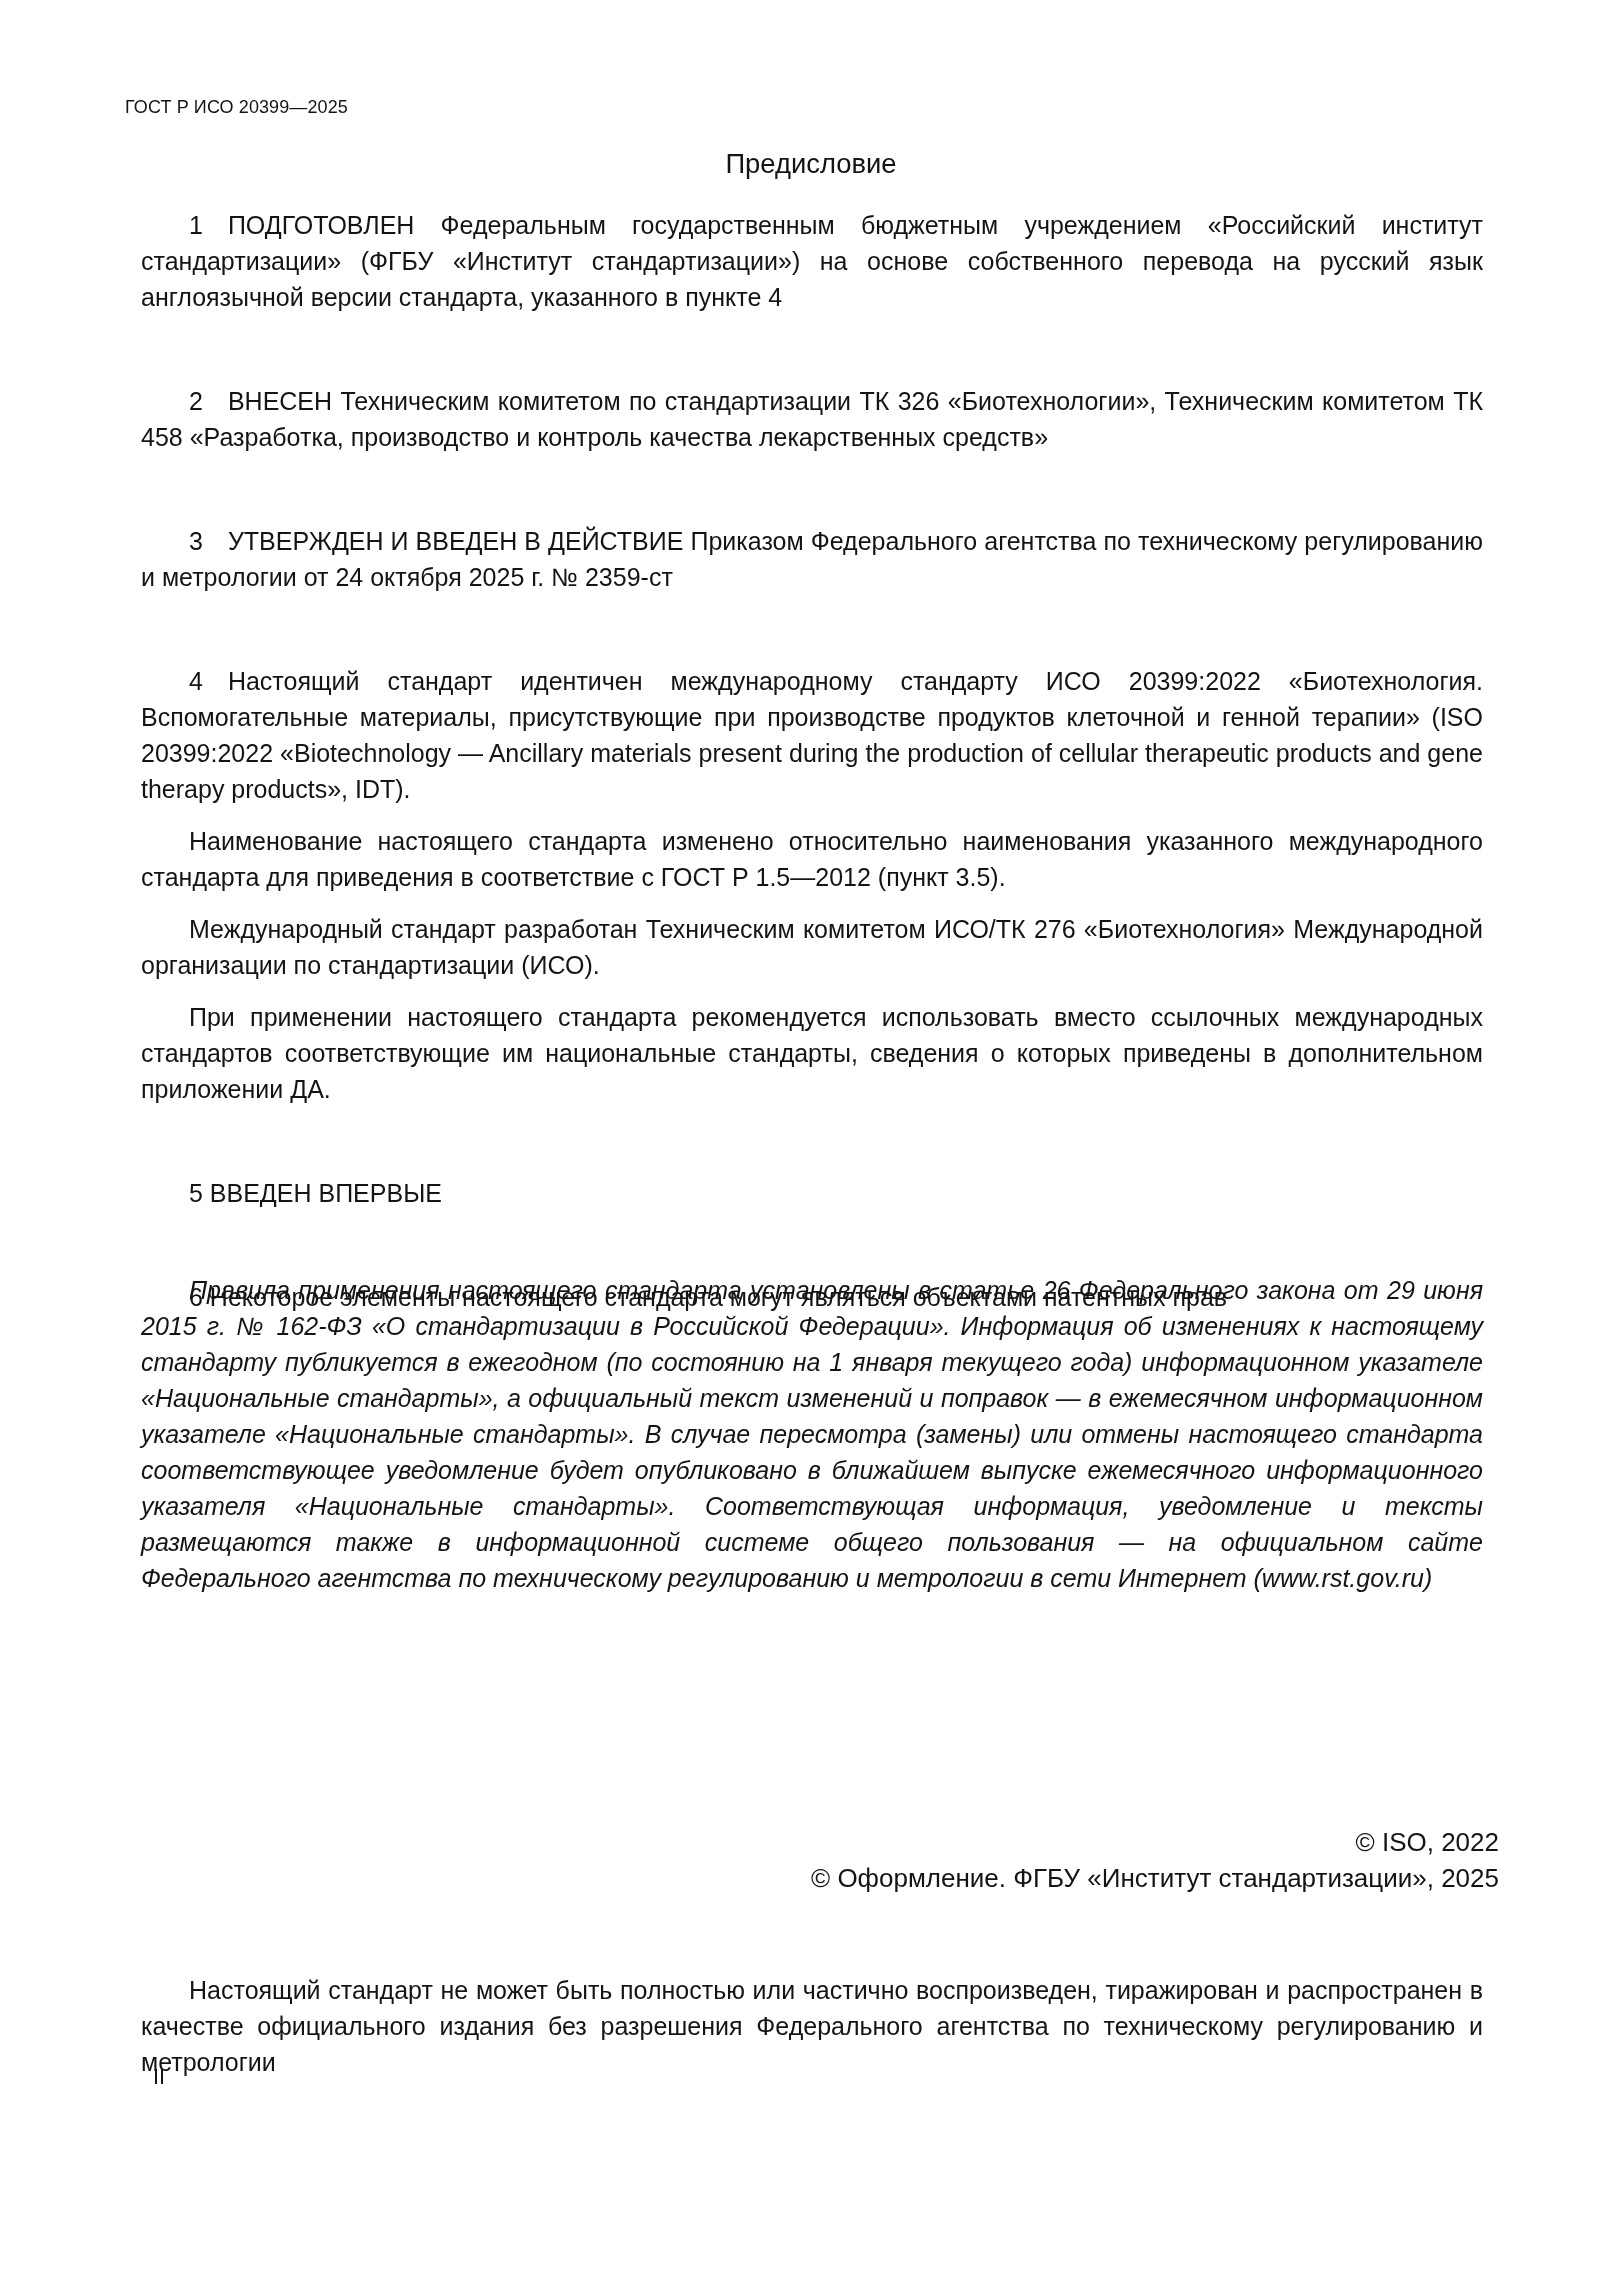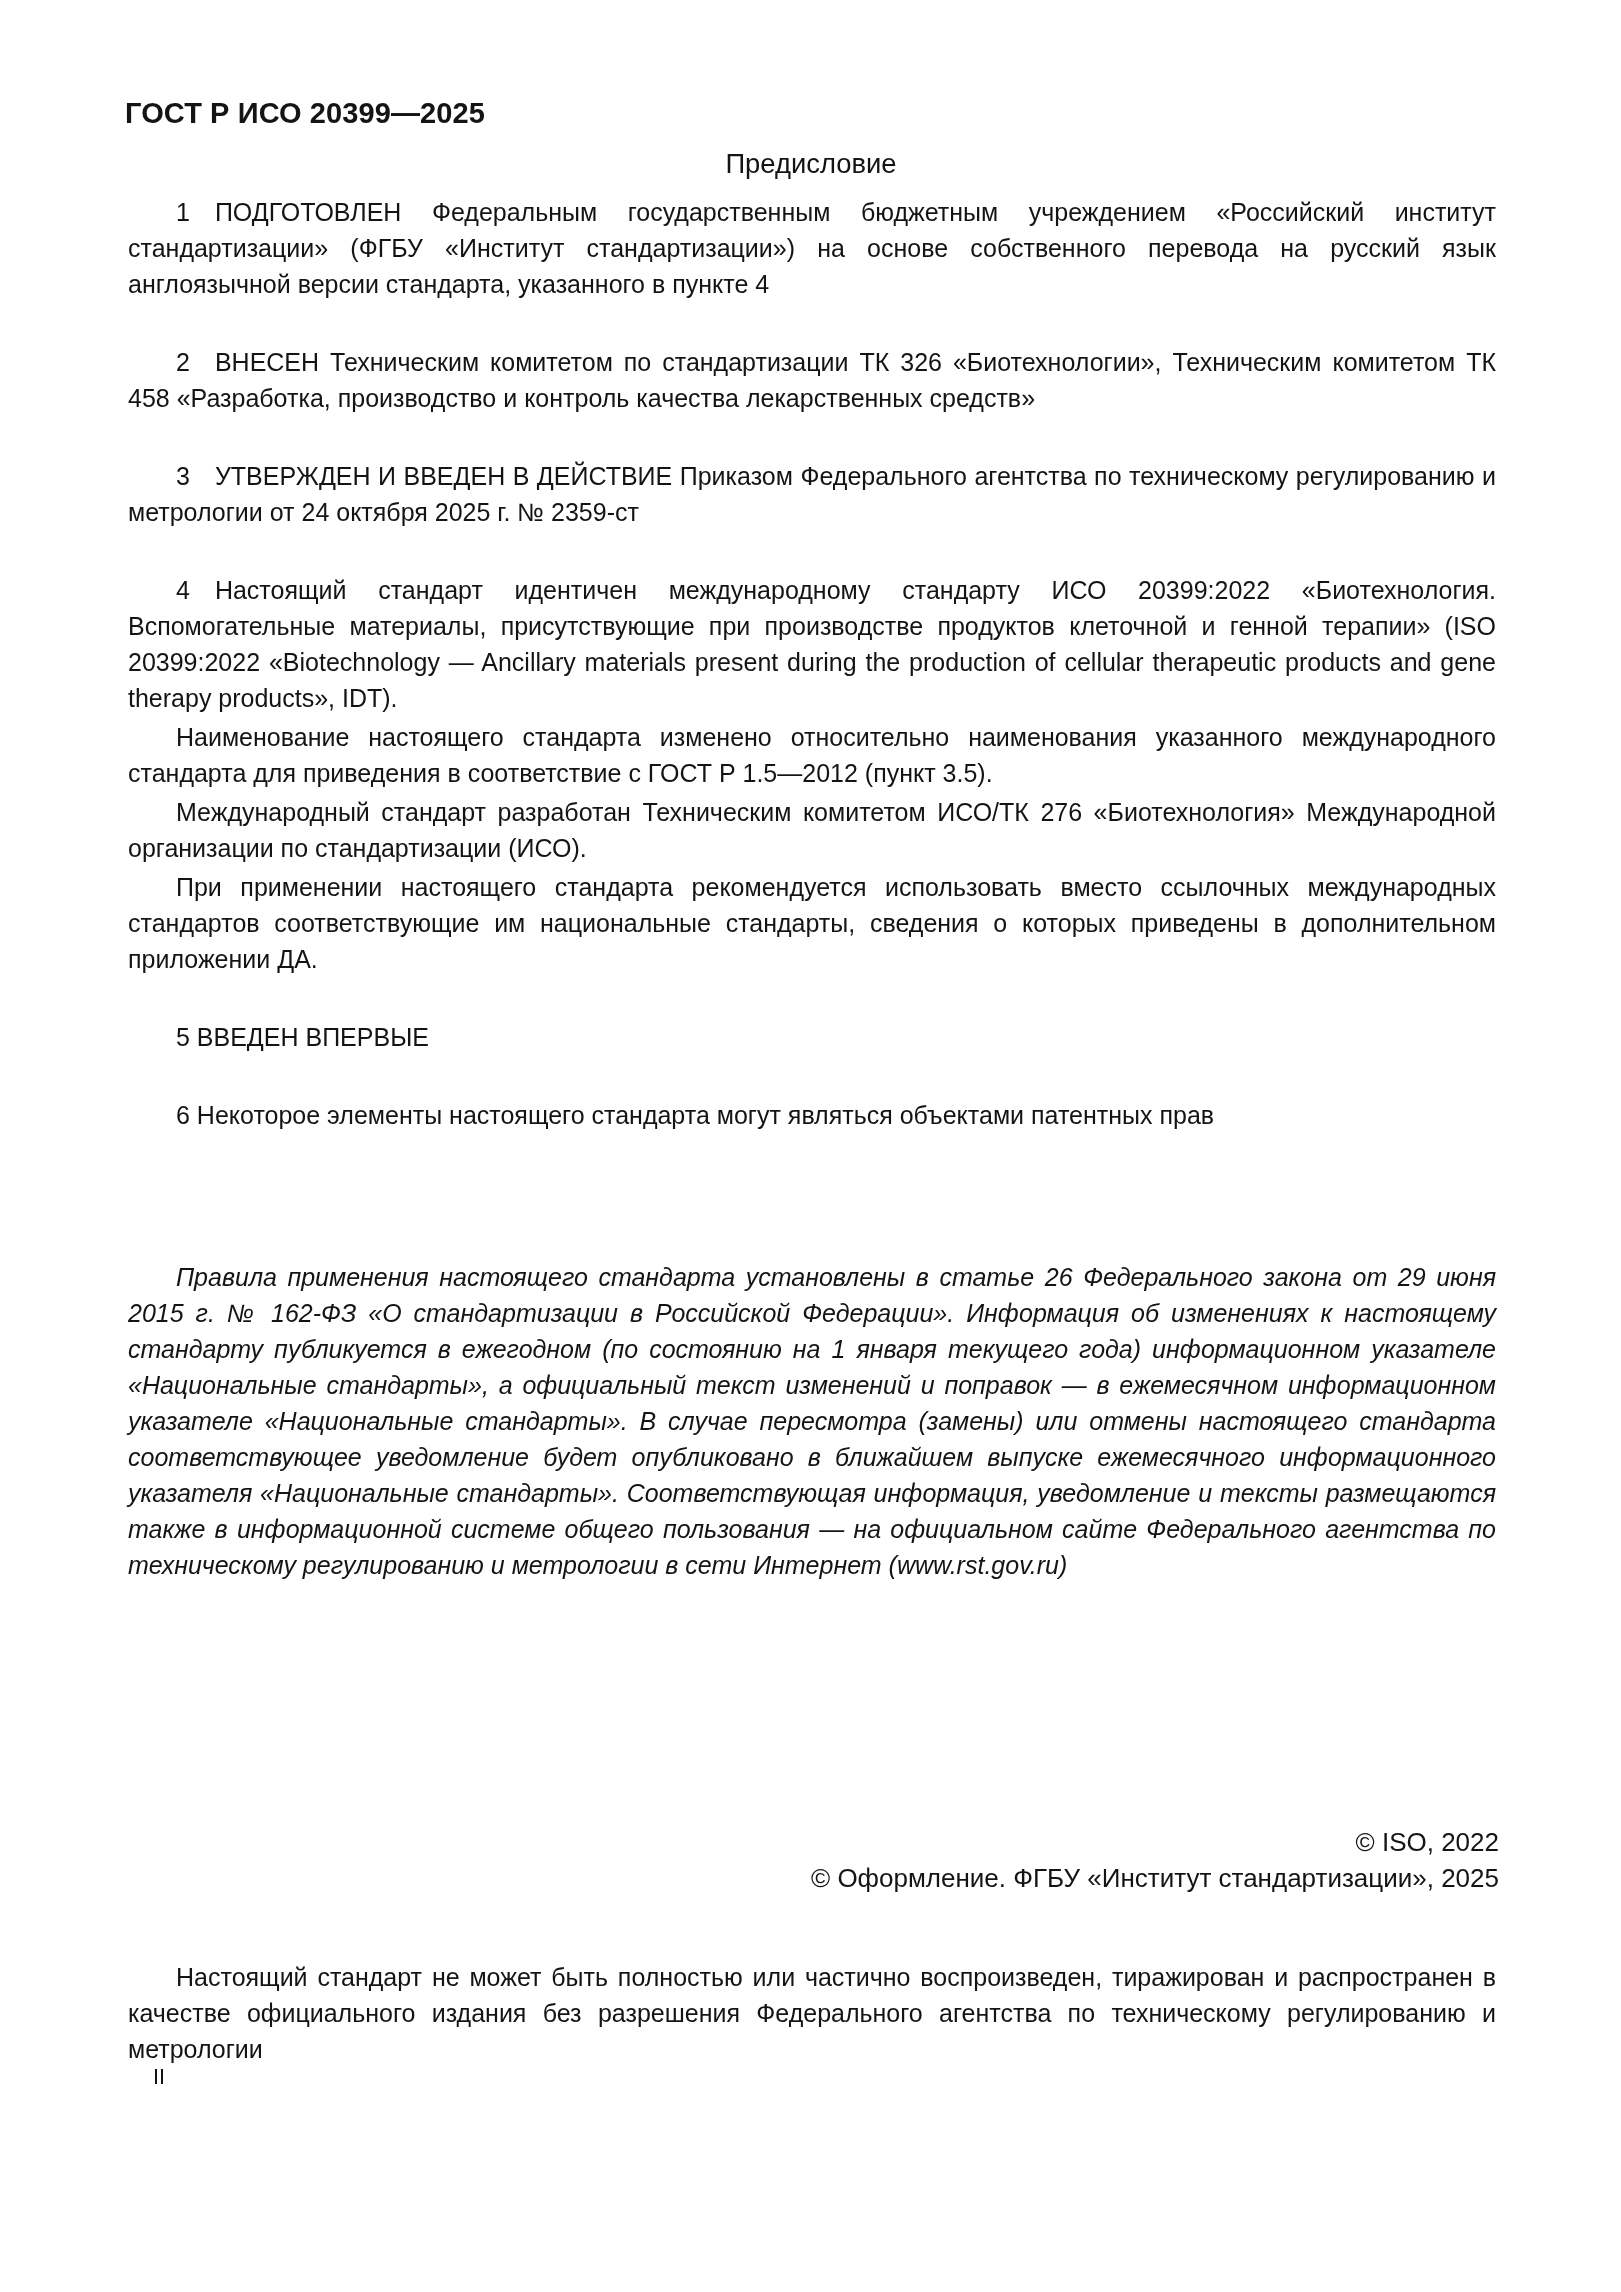--- a/index.html
+++ b/index.html
@@ -17,42 +17,42 @@
     height: 2293px;
     background: #ffffff;
     box-sizing: border-box;
     padding: 0;
     overflow: hidden;
   }
   .doc-header {
     position: absolute;
     left: 125px;
     top: 97px;
-    font-size: 29px;
-    font-weight: bold;
+    font-size: 18px;
+    font-weight: normal;
     letter-spacing: 0.1px;
     white-space: nowrap;
   }
   .doc-title {
     position: absolute;
     left: 125px;
     top: 148px;
     width: 1372px;
     text-align: center;
     font-size: 27.4px;
     font-weight: normal;
   }
   .body-block {
     position: absolute;
     left: 125px;
     top: 191px;
     width: 1374px;
   }
   p {
-    margin: 3px;
+    margin: 16px;
     font-size: 25px;
     line-height: 36px;
     text-align: justify;
     text-justify: inter-word;
     hyphens: manual;
   }
   p.indent {
     text-indent: 48px;
   }
   .spacer-para { height: 36px; }

